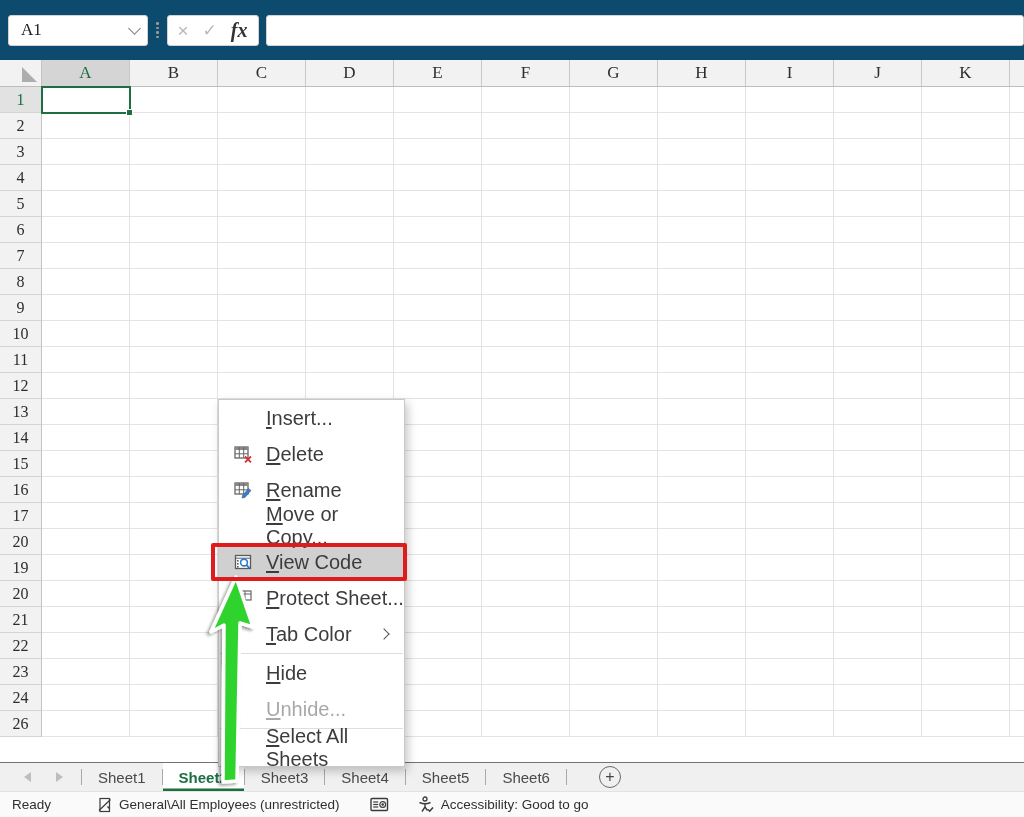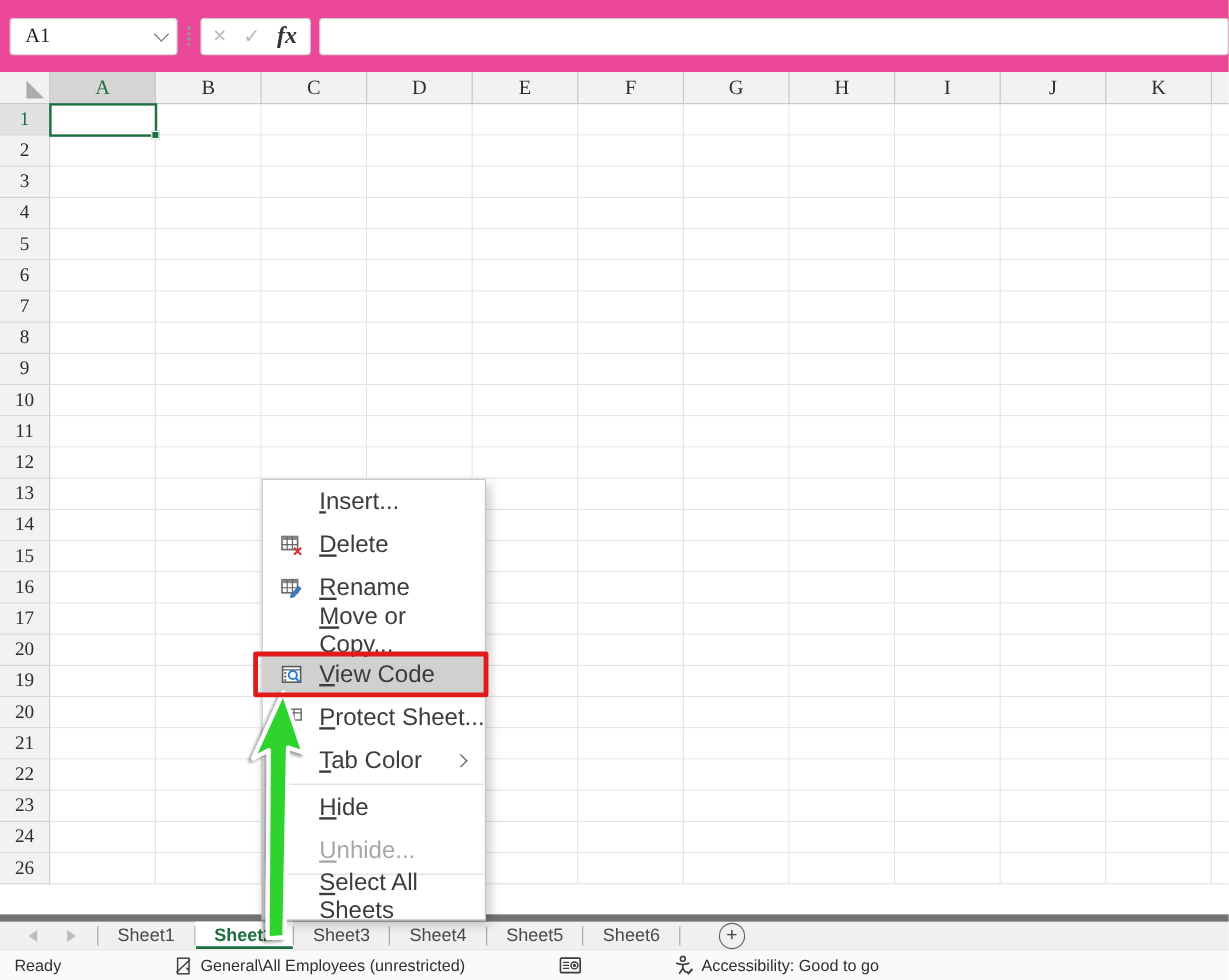--- a/index.html
+++ b/index.html
@@ -4,21 +4,21 @@
 <style>
   * { box-sizing: border-box; margin: 0; padding: 0; }
   html,body { width:1024px; height:817px; }
   body {
     position: relative; overflow: hidden; background:#fff;
     font-family:"Liberation Sans", sans-serif; color:#333;
   }
   
   .top-bar {
     position:absolute; left:0; top:0; width:1024px; height:60px;
-    background:#ec4899; display:flex; align-items:center; padding:0 0 0 8px;
+    background:#0c4a6e; display:flex; align-items:center; padding:0 0 0 8px;
   }
   .name-box {
     width:140px; height:31px; background:#fff; border:1px solid #d2d2d2;
     border-radius:3px; display:flex; align-items:center; padding:0 8px 0 12px;
   }
   .name-box-value { font-family:"Liberation Serif", serif; font-size:17px; color:#222; flex:1; }
   .chev-down {
     width:9px; height:9px; border-right:1.5px solid #777; border-bottom:1.5px solid #777;
     transform:rotate(45deg); margin-top:-4px;
   }
@@ -89,39 +89,39 @@
   }
   
   .red-box {
     position:absolute; left:211px; top:543px; width:196px; height:38px;
     border:4px solid #e01b1b; border-radius:2px; z-index:7; pointer-events:none;
   }
   .green-arrow { position:absolute; left:190px; top:570px; z-index:6; pointer-events:none; }
   
   .tab-bar {
     position:absolute; left:0; top:762px; width:1024px; height:29px;
-    background:#f0f0f0; border-top:6px solid #737373;
+    background:#f0f0f0; border-top:1px solid #737373;
     display:flex; align-items:stretch; font-size:15px; color:#4a4a4a; z-index:1;
   }
   .tab-nav { display:flex; align-items:center; gap:25px; padding:0 18px 0 24px; }
   .nav-tri-l { width:0; height:0; border-top:5px solid transparent; border-bottom:5px solid transparent; border-right:7px solid #bdbdbd; }
   .nav-tri-r { width:0; height:0; border-top:5px solid transparent; border-bottom:5px solid transparent; border-left:7px solid #bdbdbd; }
   .tab-div { width:1px; height:16px; background:#a9a9a9; align-self:center; }
   .sheet-tab { padding:0 16px; display:flex; align-items:center; }
   .sheet-tab.active { background:#fff; color:#1d6f42; font-weight:bold; box-shadow:inset 0 -2.5px 0 #1d6f42; }
   .add-sheet {
     width:22px; height:22px; border:1px solid #6a6a6a; border-radius:50%;
     display:flex; align-items:center; justify-content:center; align-self:center;
     margin-left:32px; font-size:16px; color:#444; line-height:1;
   }
   
   .status-bar {
     position:absolute; left:0; top:791px; width:1024px; height:26px;
     background:#fafafa; border-top:1px solid #e3e3e3;
-    display:flex; align-items:center; font-size:13.5px; color:#2f2f2f;gap:48px;
+    display:flex; align-items:center; font-size:13.5px; color:#2f2f2f;
   }
   .sb-ready { margin-left:12px; }
   .sb-group { display:flex; align-items:center; gap:6px; }
   .sb-sens { margin-left:46px; }
   .sb-macro { margin-left:30px; }
   .sb-acc { margin-left:28px; }
 </style>
 </head>
 <body>
 

